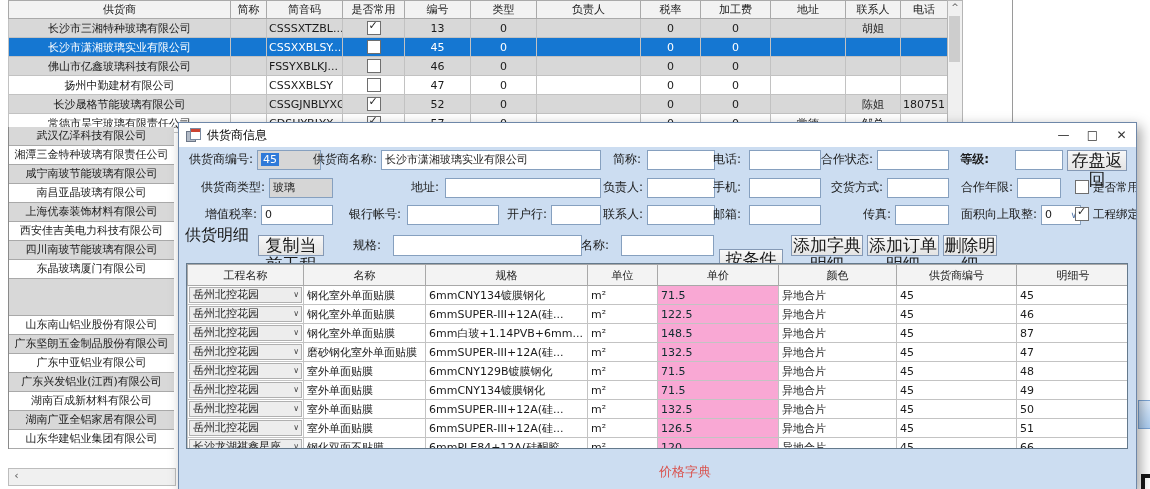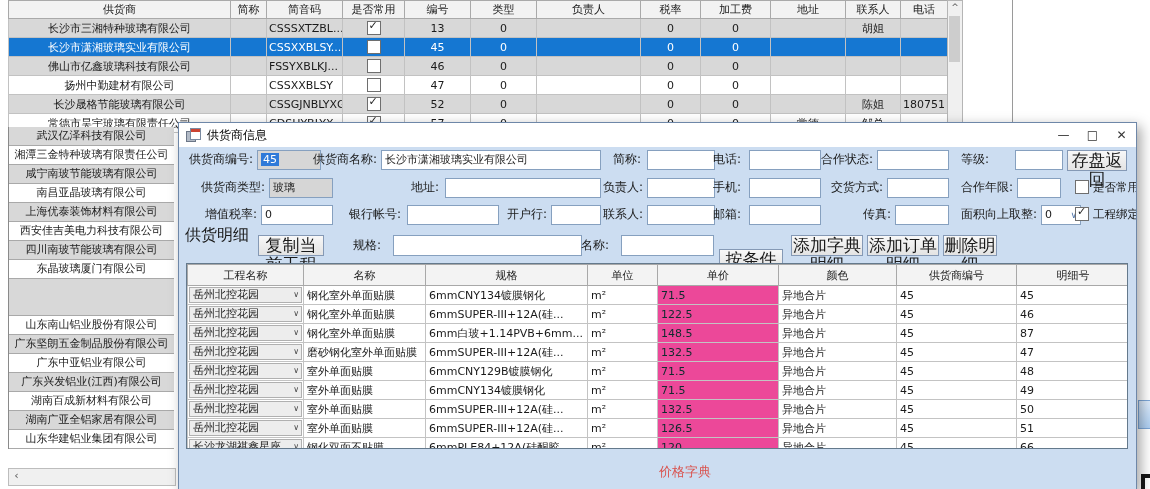--- a/index.html
+++ b/index.html
@@ -77,21 +77,21 @@
   .tb-input{height:19px;}
 
   
   #grid-wrap{left:7px;top:116px;width:942px;height:186px;background:#fff;border:1px solid #64798c;
     box-sizing:border-box;overflow:hidden;}
   #dgrid{border-collapse:collapse;table-layout:fixed;width:940px;}
   #dgrid th{height:18px;background:#f3f3f3;border:1px solid #a8a8a8;font-weight:normal;
     font-size:11px;overflow:hidden;white-space:nowrap;}
   #dgrid td{height:17px;border:1px solid #c3c3c3;font-size:11px;padding:0 3px;
     overflow:hidden;white-space:nowrap;background:#fff;}
-  #dgrid td.price{background:#ec4899;color:#0e2c2e;}
+  #dgrid td.price{background:#f9a8d4;color:#0e2c2e;}
   #dgrid td.combo-cell{padding:0;}
   .combo{margin:1px;height:14px;line-height:14px;background:#ededed;border:1px solid #b0b0b0;
     display:flex;justify-content:space-between;align-items:center;padding:0 2px 0 3px;}
   .combo .dd{font-size:8px;color:#444;}
   #footer-label{left:480px;top:316px;font-size:13px;color:#d9534f;}
 </style>
 </head>
 <body>
 
 <div class="abs" id="top-table-wrap">
@@ -263,21 +263,21 @@
         <div class="flabel" style="left: 4px; width: 70px; top: 2px;">供货商编号:</div>
         <div class="finput ro" style="left: 78px; width: 56px; top: 3px;"><span class="selhl">45</span></div>
         <div class="flabel" style="left: 118px; width: 80px; top: 2px;">供货商名称:</div>
         <div class="finput" style="left: 202px; width: 212px; top: 3px;">长沙市潇湘玻璃实业有限公司</div>
         <div class="flabel" style="left: 400px; width: 62px; top: 2px;">简称:</div>
         <div class="finput" style="left: 468px; width: 60px; top: 3px;"></div>
         <div class="flabel" style="left: 516px; width: 46px; top: 2px;">电话:</div>
         <div class="finput" style="left: 570px; width: 64px; top: 3px;"></div>
         <div class="flabel" style="left: 628px; width: 66px; top: 2px;">合作状态:</div>
         <div class="finput" style="left: 698px; width: 64px; top: 3px;"></div>
-        <div class="flabel" style="left: 760px; width: 50px; top: 2px;">等级:</div>
+        <div class="flabel" style="left: 760px; width: 50px; top: 2px; font-weight: bold;">等级:</div>
         <div class="finput" style="left: 836px; width: 40px; top: 3px;"></div>
         <div class="flabel" style="left: 4px; width: 82px; top: 30px;">供货商类型:</div>
         <div class="finput ro" style="left: 90px; width: 56px; top: 31px;">玻璃</div>
         <div class="flabel" style="left: 180px; width: 80px; top: 30px;">地址:</div>
         <div class="finput" style="left: 266px; width: 148px; top: 31px;"></div>
         <div class="flabel" style="left: 400px; width: 64px; top: 30px;">负责人:</div>
         <div class="finput" style="left: 468px; width: 60px; top: 31px;"></div>
         <div class="flabel" style="left: 516px; width: 46px; top: 30px;">手机:</div>
         <div class="finput" style="left: 570px; width: 64px; top: 31px;"></div>
         <div class="flabel" style="left: 640px; width: 64px; top: 30px;">交货方式:</div>

